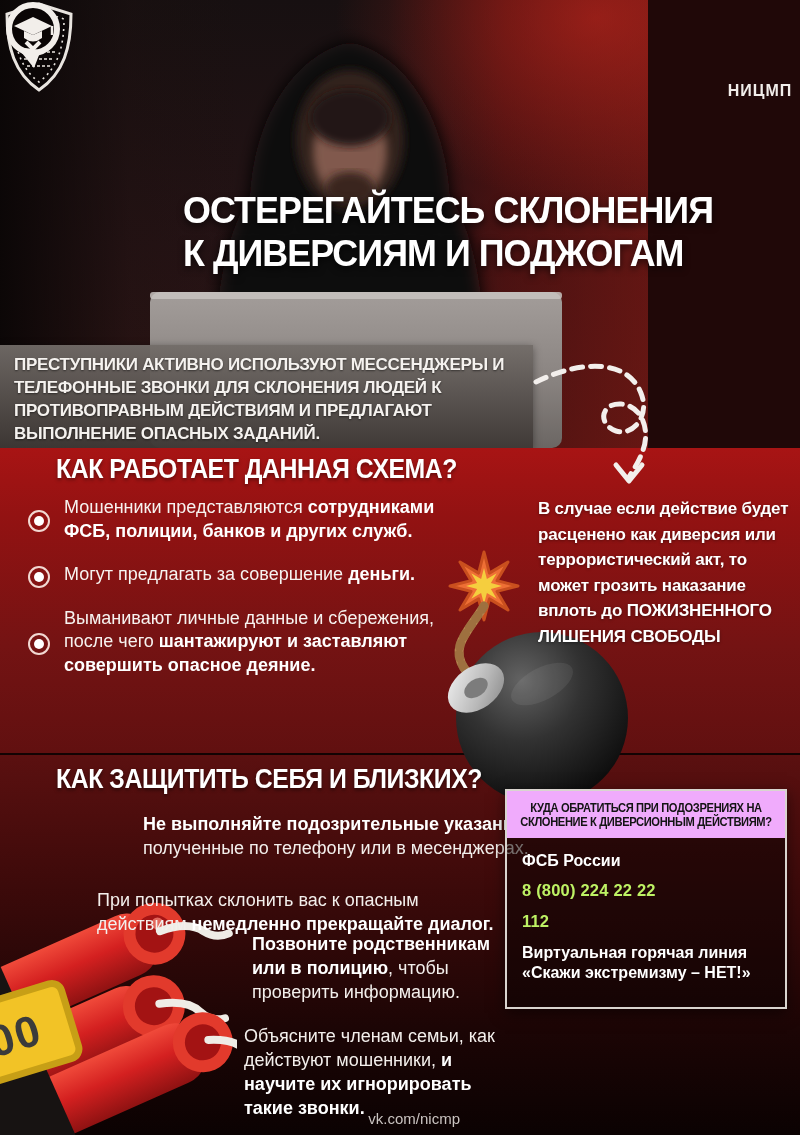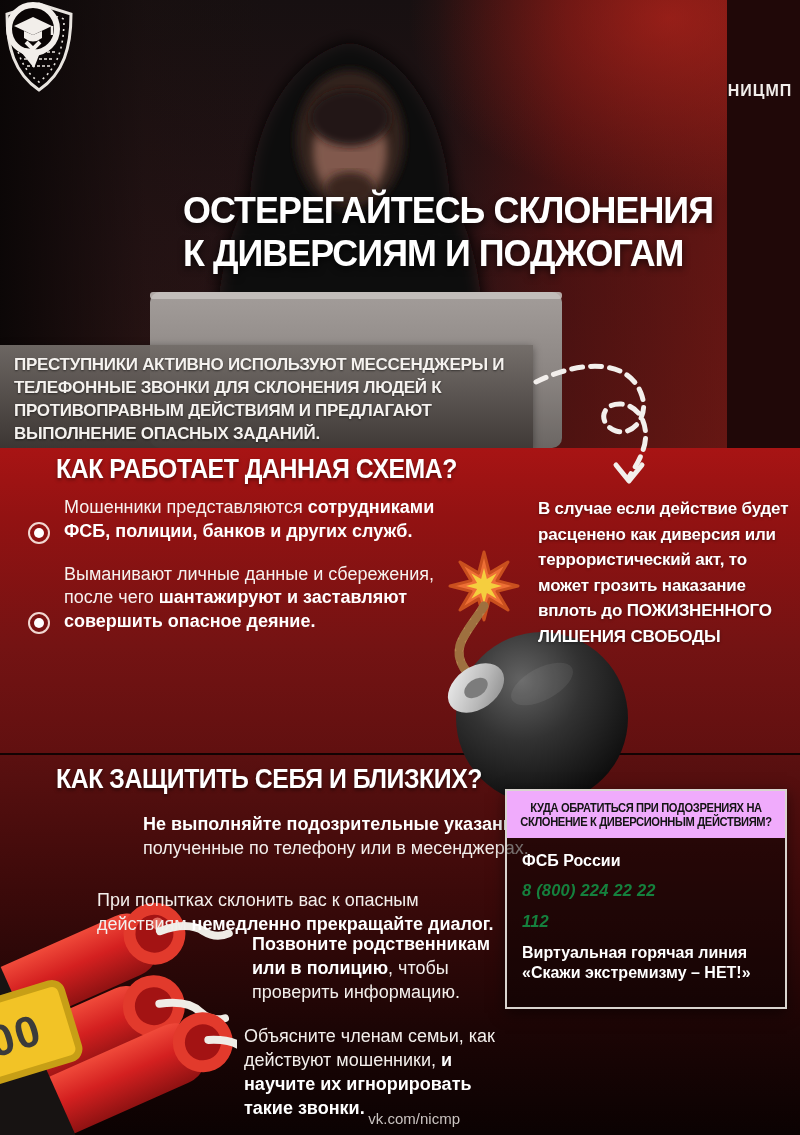--- a/index.html
+++ b/index.html
@@ -1,21 +1,21 @@
 <!DOCTYPE html>
 <html><head>
 <meta charset="utf-8">
 <style>
   * { margin:0; padding:0; box-sizing:border-box; }
   body { background:#000; font-family:"Liberation Sans","DejaVu Sans",sans-serif; }
   .page { position:relative; width:800px; height:1135px; overflow:hidden; background:#200808; }
 
   
   .photo {
-    position:absolute; left:0; top:0; width:727px; height:448px;
+    position:absolute; left:0; top:0; width:648px; height:448px;
     background:
       radial-gradient(420px 300px at 92% 4%, rgba(205,40,30,.55), rgba(0,0,0,0) 62%),
       linear-gradient(90deg, rgba(10,6,6,.95) 0%, rgba(26,14,12,.25) 20%, rgba(0,0,0,0) 38%, rgba(0,0,0,0) 60%, rgba(110,16,14,.5) 78%, rgba(148,24,18,.55) 100%),
       linear-gradient(180deg, #171011 0%, #251315 55%, #2e1514 100%);
   }
   .photo svg { position:absolute; left:0; top:0; }
 
   .logo-shield { position:absolute; left:648px; top:12px; width:78px; height:94px; }
   .logo-nicmp  { position:absolute; left:727px; top:8px;  width:66px; height:72px; }
   .logo-nicmp-label { position:absolute; left:719px; top:82px; width:82px; text-align:center;
@@ -37,21 +37,21 @@
   
   .section-scheme { position:absolute; left:0; top:448px; width:800px; height:305px;
     background:linear-gradient(180deg, #a81414 0%, #931212 22%, #741313 65%, #611010 100%); }
 
   .scheme-heading { position:absolute; left:56px; top:454px; color:#fff; font-size:27px;
     font-weight:bold; letter-spacing:-.5px; transform:scaleX(.92); transform-origin:left top;
     text-shadow:0 2px 4px rgba(0,0,0,.4); z-index:2; }
 
   .bullets { position:absolute; left:28px; top:496px; width:424px; display:flex;
     flex-direction:column; gap:19px; z-index:2; }
-  .bullet { display:flex; gap:14px; align-items:flex-end; }
+  .bullet { display:flex; gap:14px; align-items:center; }
   .bullet-icon { flex:0 0 auto; width:22px; height:22px; margin-top:3px; border-radius:50%;
     border:2.5px solid #f2d8d2; position:relative; }
   .bullet-icon::after { content:""; position:absolute; left:50%; top:50%; width:10px; height:10px;
     margin:-5px 0 0 -5px; border-radius:50%; background:#fff; }
   .bullet p { color:#f7f3f0; font-size:18px; line-height:1.32; }
   .bullet b, .para b { color:#fff; }
 
   .warning { position:absolute; left:538px; top:496px; width:260px; color:#fff;
     font-size:17px; font-weight:bold; line-height:1.5; letter-spacing:-.2px; z-index:3;
     text-shadow:0 1px 3px rgba(0,0,0,.4); }
@@ -78,21 +78,21 @@
   
   .panel { position:absolute; left:505px; top:789px; width:282px; z-index:5;
     border:2px solid #d9d4cf; background:rgba(12,4,4,.55); box-shadow:0 4px 14px rgba(0,0,0,.5); }
   .panel-header { background:#f0abfc; color:#141414; text-align:center; padding:10px 2px 9px;
     font-size:12px; font-weight:bold; line-height:1.18; letter-spacing:-.4px; }
   .panel-header span { display:inline-block; transform:scaleX(.93); }
   .panel-body { padding:13px 15px 14px; }
   .entry { margin-bottom:12px; }
   .entry:last-child { margin-bottom:0; }
   .entry-label { color:#fff; font-weight:bold; font-size:16px; line-height:1.28; margin-bottom:9px; }
-  .entry-value { color:#15803d; font-weight:bold; font-size:16.5px; letter-spacing:.2px;font-style:italic; }
+  .entry-value { color:#bef264; font-weight:bold; font-size:16.5px; letter-spacing:.2px; }
 
   .footer-link { position:absolute; left:260px; top:1110px; width:200px; text-align:right;
     color:#c9c3c0; font-size:15px; z-index:3; }
 </style>
 </head>
 <body>
 
 <div class="page">
 
   <div class="photo">
@@ -156,20 +156,24 @@
     <polyline points="88,113 101,129 114,113" fill="none" stroke="#f3efec" stroke-width="5" stroke-linecap="round" stroke-linejoin="round"></polyline>
   </svg>
 
   <div class="section-scheme"></div>
   <div class="scheme-heading">КАК РАБОТАЕТ ДАННАЯ СХЕМА?</div>
 
   <div class="bullets">
     <div class="bullet">
       <span class="bullet-icon"></span>
       <p><span>Мошенники представляются </span><b>сотрудниками ФСБ, полиции, банков и других служб.</b></p>
+    </div>
+    <div class="bullet">
+      <span class="bullet-icon"></span>
+      <p><span>Могут предлагать за совершение </span><b>деньги.</b></p>
     </div>
     <div class="bullet">
       <span class="bullet-icon"></span>
       <p><span>Выманивают личные данные и сбережения, после чего </span><b>шантажируют и заставляют совершить опасное деяние.</b></p>
     </div>
   </div>
 
   <div class="warning">В случае если действие будет расценено как диверсия или террористический акт, то может грозить наказание вплоть до ПОЖИЗНЕННОГО ЛИШЕНИЯ СВОБОДЫ</div>
 
   <svg class="bomb" width="210" height="262" viewBox="0 0 210 262">

